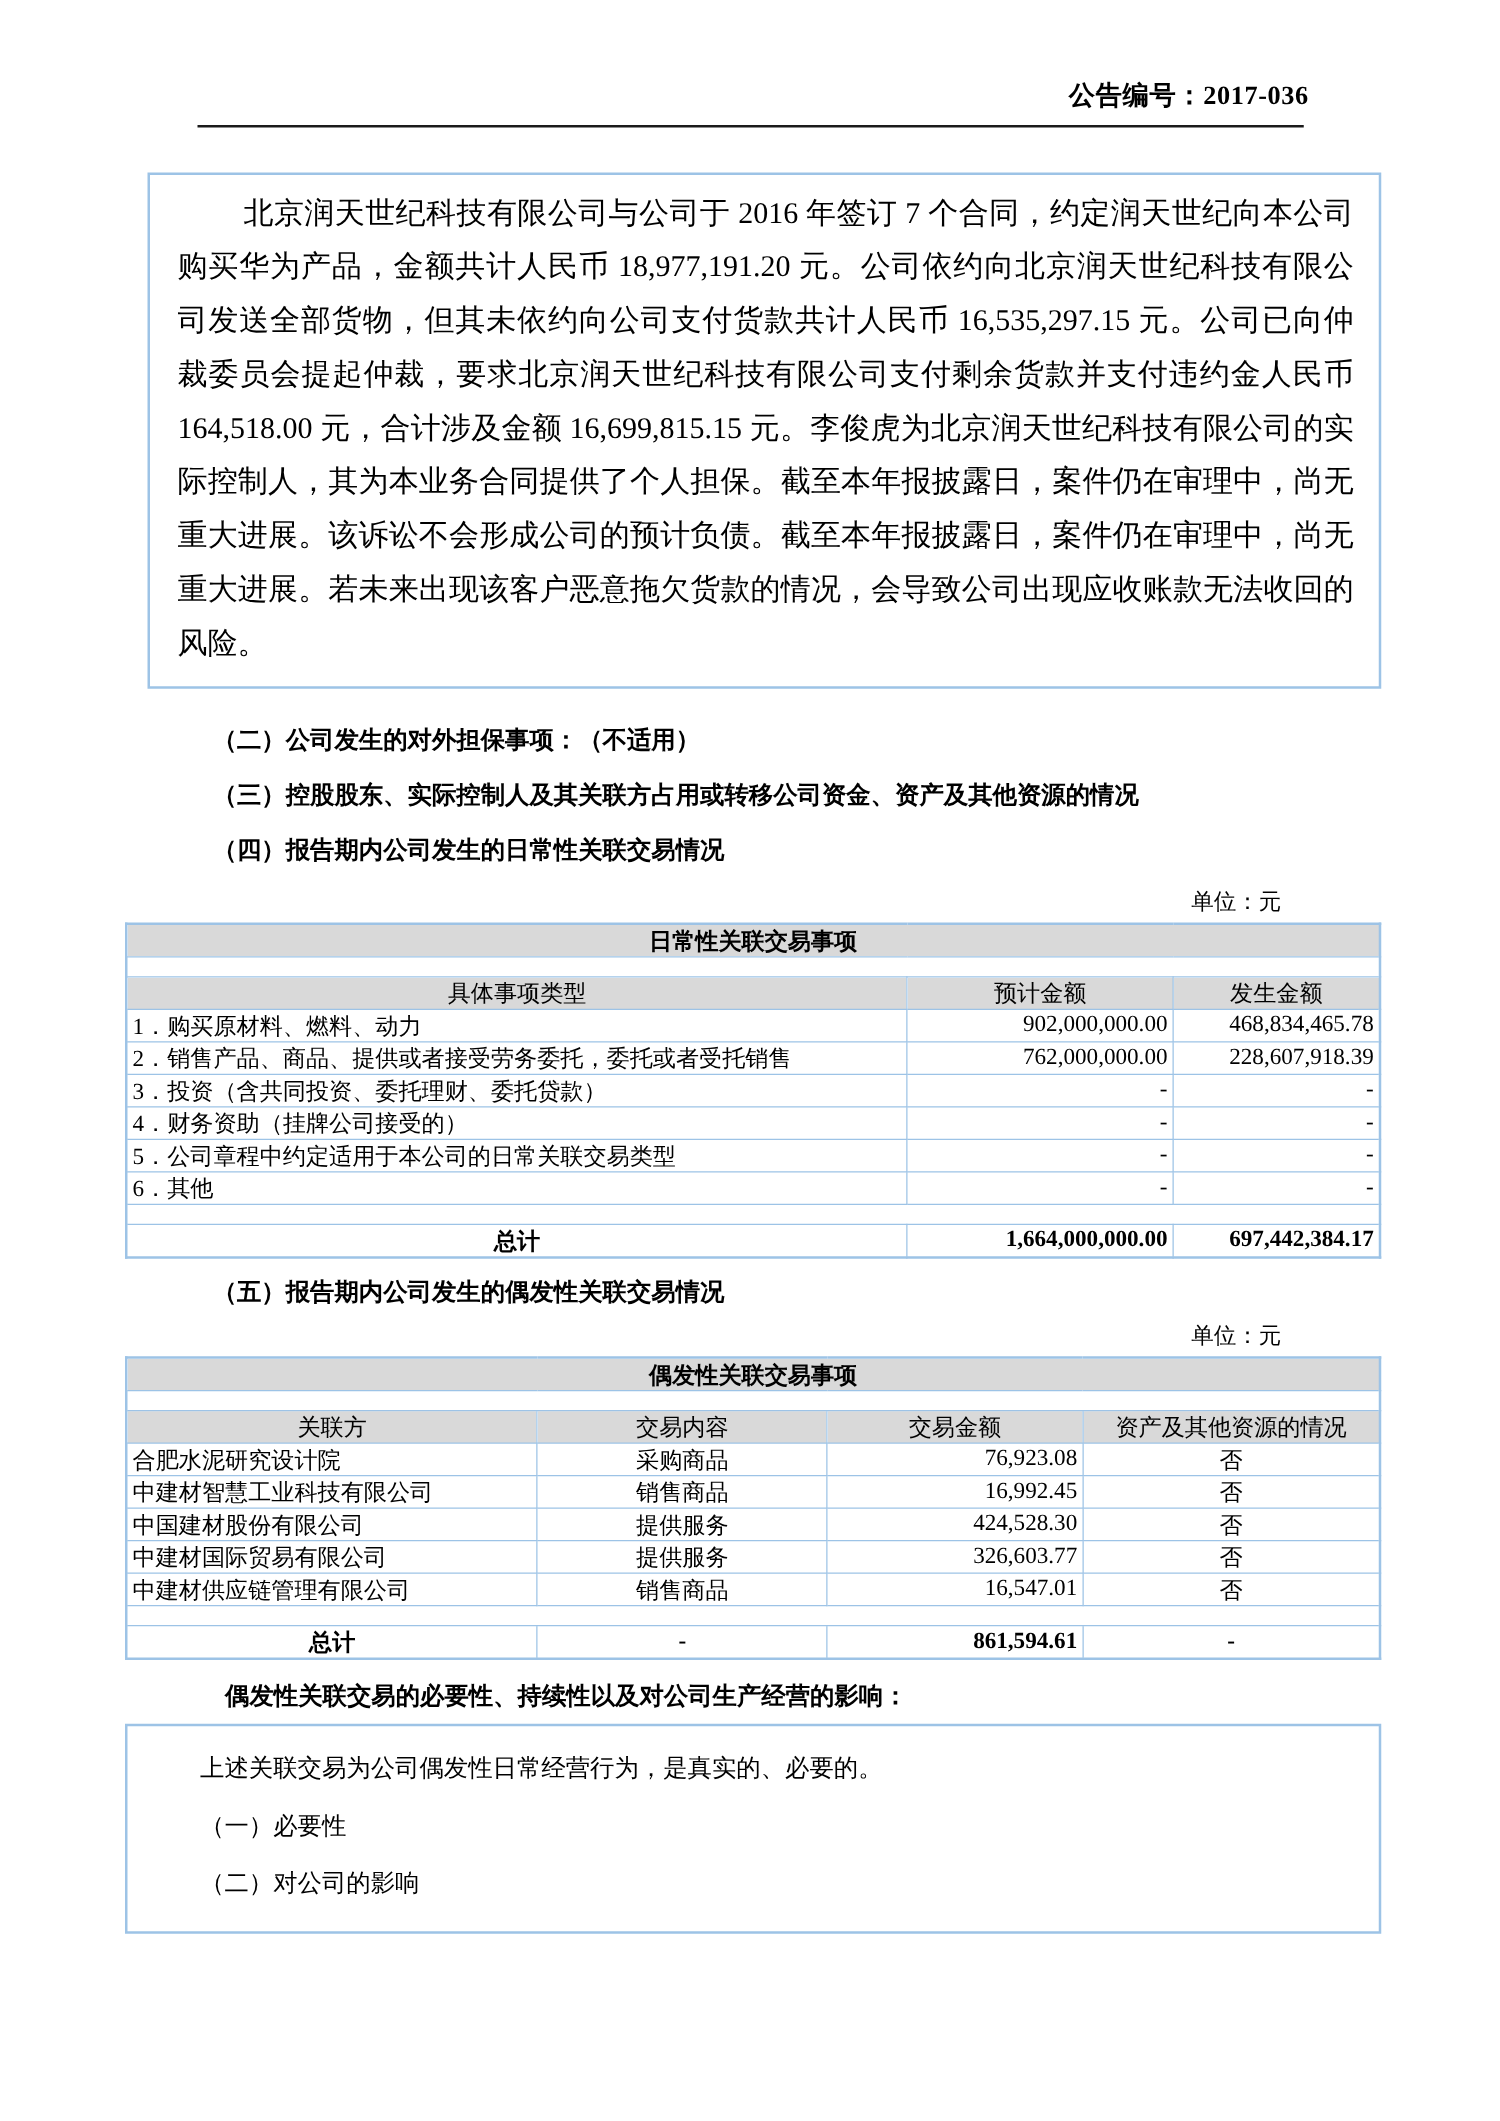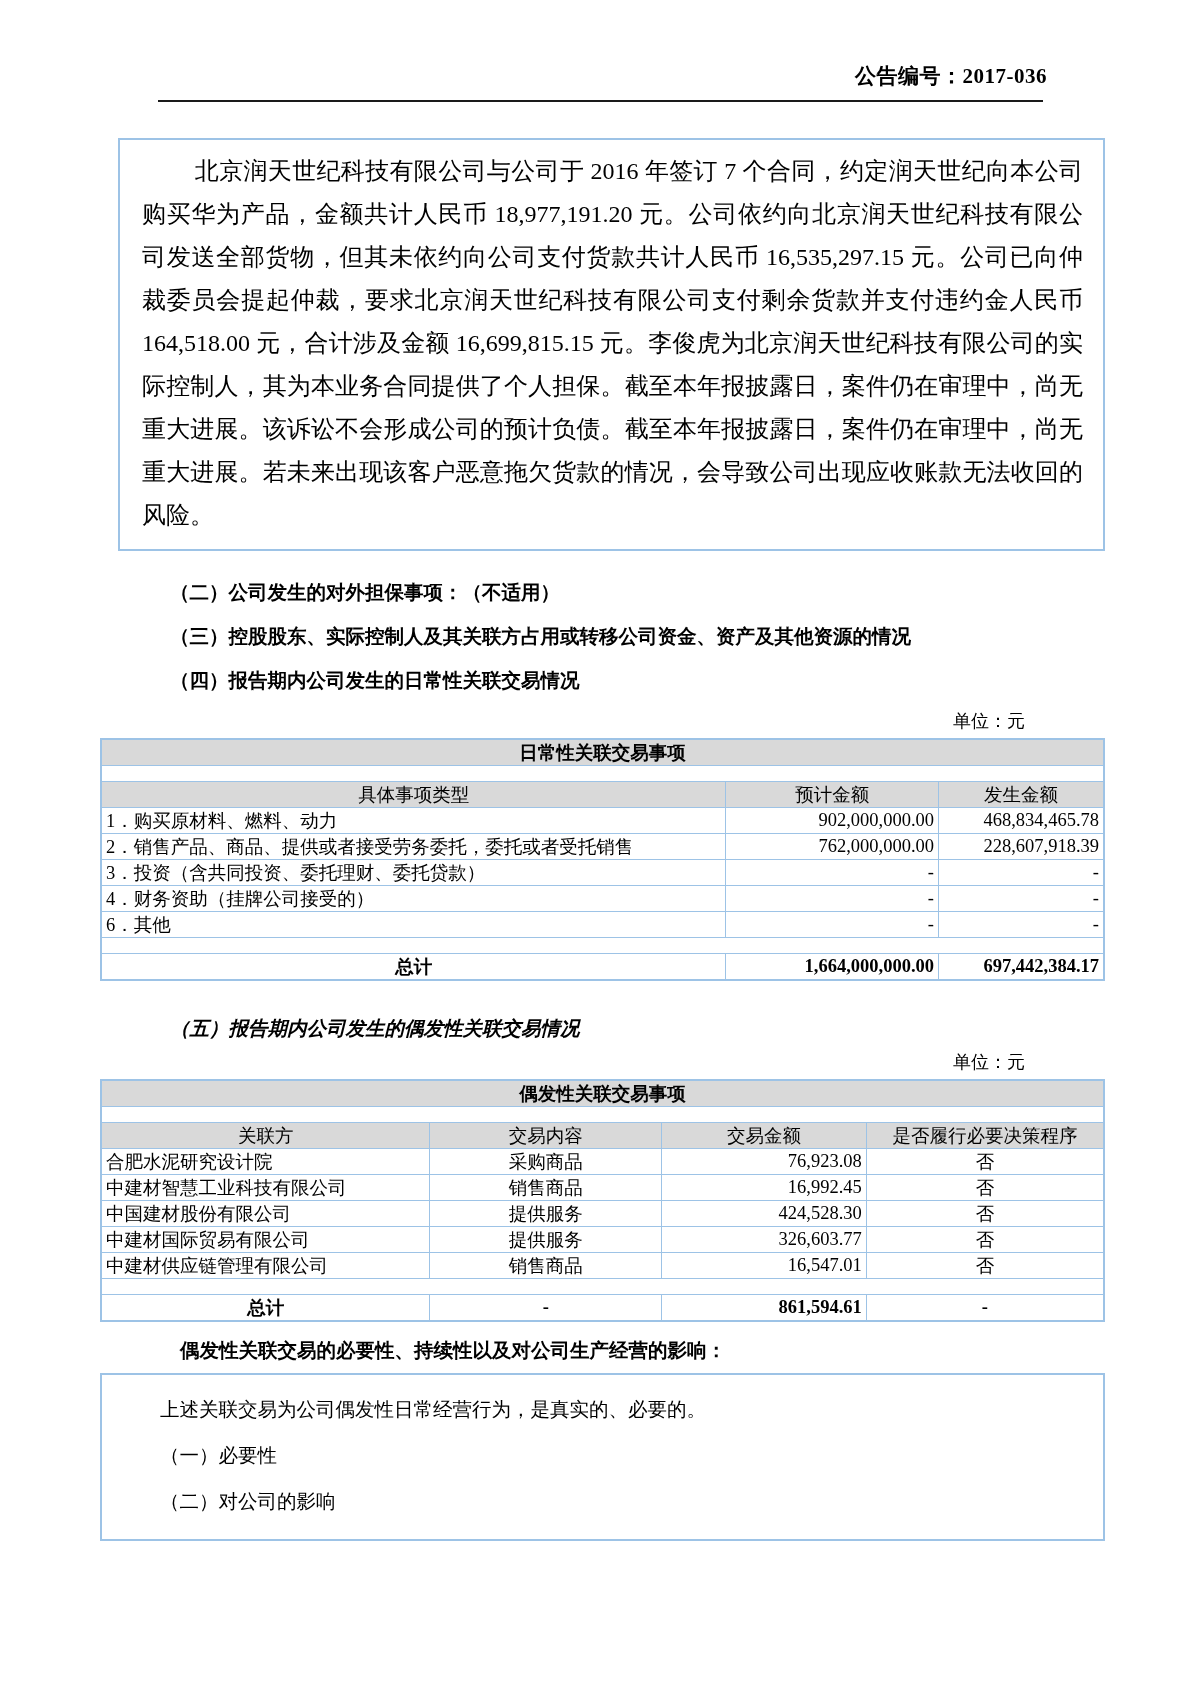--- a/index.html
+++ b/index.html
@@ -138,36 +138,41 @@
           <td class="al">3．投资（含共同投资、委托理财、委托贷款）</td>
           <td class="ar">-</td>
           <td class="ar">-</td>
         </tr>
         <tr class="data-row">
           <td class="al">4．财务资助（挂牌公司接受的）</td>
           <td class="ar">-</td>
           <td class="ar">-</td>
         </tr>
         <tr class="data-row">
+          <td class="al">5．公司章程中约定适用于本公司的日常关联交易类型</td>
+          <td class="ar">-</td>
+          <td class="ar">-</td>
+        </tr>
+        <tr class="data-row">
           <td class="al">6．其他</td>
           <td class="ar">-</td>
           <td class="ar">-</td>
         </tr>
         <tr class="gap-row">
           <td colspan="3"></td>
         </tr>
         <tr class="total-row">
           <td class="ac">总计</td>
           <td class="ar">1,664,000,000.00</td>
           <td class="ar">697,442,384.17</td>
         </tr>
       </tbody>
   </table>
 
-  <div class="sections" style="margin-top:32px;font-style:italic;">
+  <div class="sections" style="margin-top:12px;">
     <div class="section-item" style="margin-bottom:0;">（五）报告期内公司发生的偶发性关联交易情况</div>
   </div>
 
   <div class="unit-label">单位：元</div>
 
   <table class="rel-table" id="incidental-table">
     <colgroup>
       <col style="width:32.8%">
         <col style="width:23.1%">
         <col style="width:20.4%">
@@ -177,21 +182,21 @@
         <tr class="table-title-row">
           <th colspan="4">偶发性关联交易事项</th>
         </tr>
         <tr class="gap-row">
           <td colspan="4"></td>
         </tr>
         <tr class="col-header-row">
           <th>关联方</th>
           <th>交易内容</th>
           <th>交易金额</th>
-          <th>是否履行必要决策程序</th>
+          <th>资产及其他资源的情况</th>
         </tr>
         <tr class="data-row">
           <td class="al">合肥水泥研究设计院</td>
           <td class="ac">采购商品</td>
           <td class="ar">76,923.08</td>
           <td class="ac">否</td>
         </tr>
         <tr class="data-row">
           <td class="al">中建材智慧工业科技有限公司</td>
           <td class="ac">销售商品</td>

